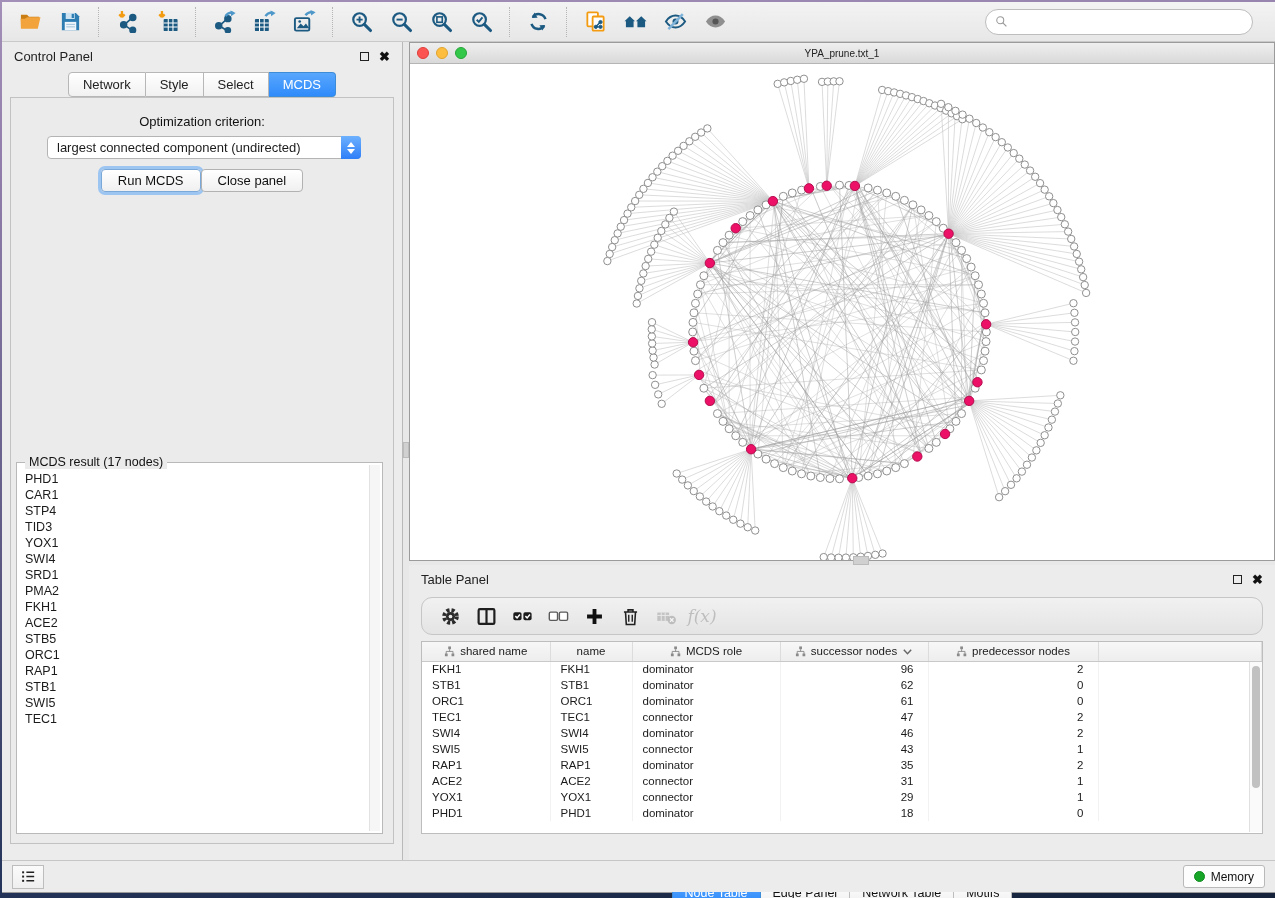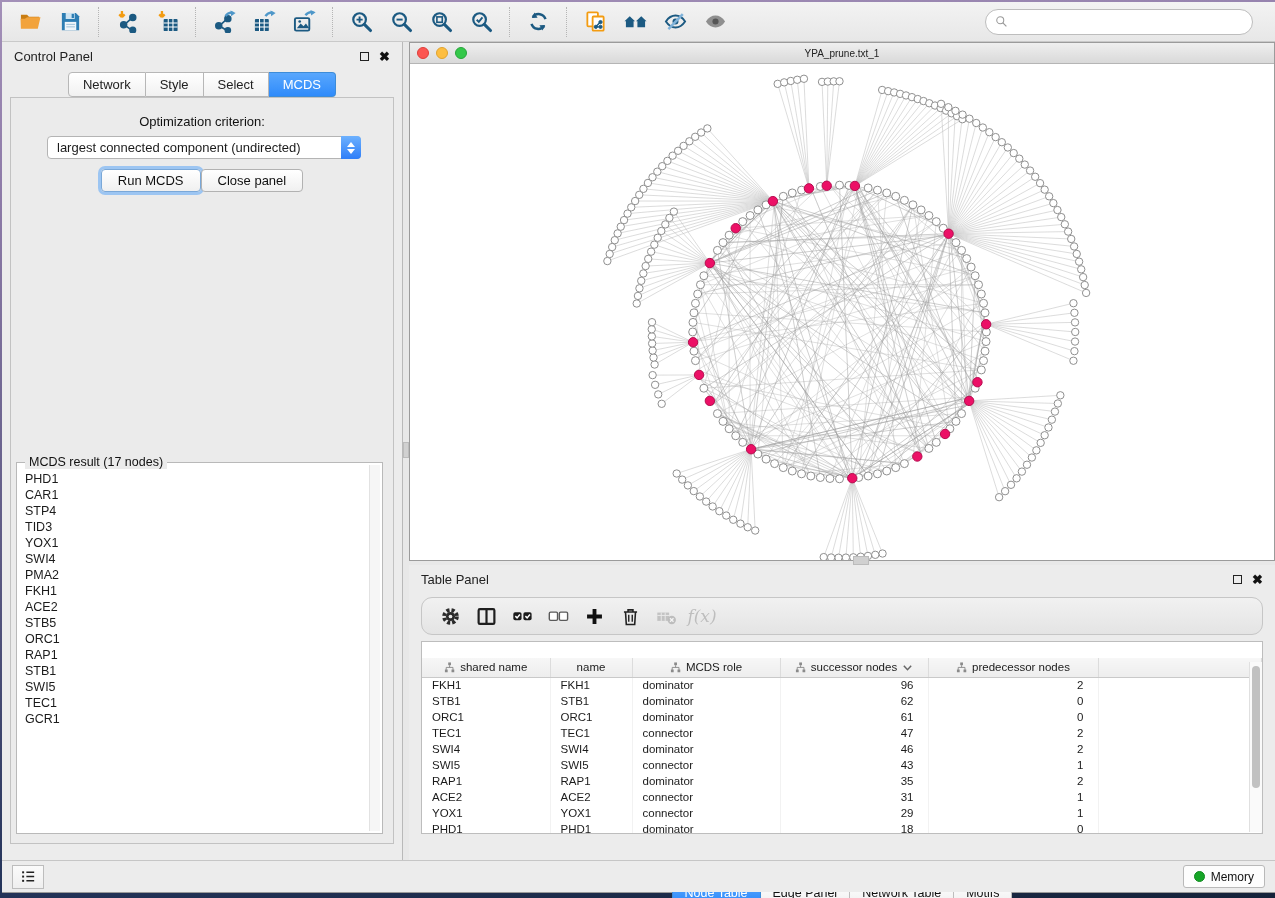--- a/index.html
+++ b/index.html
@@ -82,21 +82,21 @@
   #hsplit .grab { position:absolute; left:444px; top:-5px; width:16px; height:9px; background:#d0d0d0; border:1px solid #bbb; }
   
   #table-panel { flex:1; background:#ececec; display:flex; flex-direction:column; min-height:0; }
   #tp-toolbar { margin:4px 12px 6px 12px; height:38px; background:linear-gradient(180deg,#f1f1f1,#e4e4e4);
     border:1px solid #c6c6c6; border-radius:11px; display:flex; align-items:center; padding:16px 10px; }
   .tp-btn { width:36px; height:30px; display:flex; align-items:center; justify-content:center; }
   .tp-btn svg { width:21px; height:21px; }
   .tp-btn.disabled { opacity:.55; }
   #fx-btn { font-family:"DejaVu Serif", serif; font-style:italic; font-size:17px; color:#9a9a9a; }
   #node-table-wrap { margin:0 12px; flex:1; background:#fff; border:1px solid #bdbdbd; position:relative; overflow:hidden; }
-  table#node-table { border-collapse:collapse; width:100%; table-layout:fixed; font-size:11.5px;margin-top:16px; }
+  table#node-table { border-collapse:collapse; width:100%; table-layout:fixed; font-size:11.5px; }
   #node-table th { height:19px; font-weight:normal; background:linear-gradient(180deg,#f7f7f7,#ededed);
     border-bottom:1px solid #c9c9c9; border-right:1px solid #dcdcdc; padding:0 6px; white-space:nowrap; overflow:hidden; }
   .th-inner { display:flex; align-items:center; justify-content:center; gap:5px; }
   .tree-icon { width:11px; height:11px; flex:0 0 11px; }
   #node-table td { height:16px; padding:0 10px; border-right:1px solid #f2f2f2; white-space:nowrap; overflow:hidden; }
   #node-table td.num { text-align:right; padding-right:14px; }
   #nt-scroll { position:absolute; top:20px; bottom:1px; right:0; width:13px; background:#fafafa; border-left:1px solid #e0e0e0; }
   #nt-thumb { position:absolute; top:4px; left:2px; width:8px; height:122px; background:#c1c1c1; border-radius:4px; }
   #tp-tabs { height:26px; flex:0 0 26px; display:flex; justify-content:center; align-items:flex-start; padding-top:2px; }
   .tp-tab { padding:3px 12px; font-size:12.5px; background:linear-gradient(180deg,#ffffff,#f0f0f0);
@@ -312,30 +312,30 @@
         </div>
         <div id="mcds-fieldset">
           <span id="mcds-legend">MCDS result (17 nodes)</span>
           <div id="mcds-list">
               <div>PHD1</div>
               <div>CAR1</div>
               <div>STP4</div>
               <div>TID3</div>
               <div>YOX1</div>
               <div>SWI4</div>
+              <div>SRD1</div>
               <div>PMA2</div>
               <div>FKH1</div>
               <div>ACE2</div>
               <div>STB5</div>
               <div>ORC1</div>
               <div>RAP1</div>
               <div>STB1</div>
               <div>SWI5</div>
               <div>TEC1</div>
-              <div>GCR1</div>
             </div>
           <div id="mcds-scroll"></div>
         </div>
       </div>
     </div>
 
     <div class="vsplit">
         <div class="grab"></div>
       </div>
 

